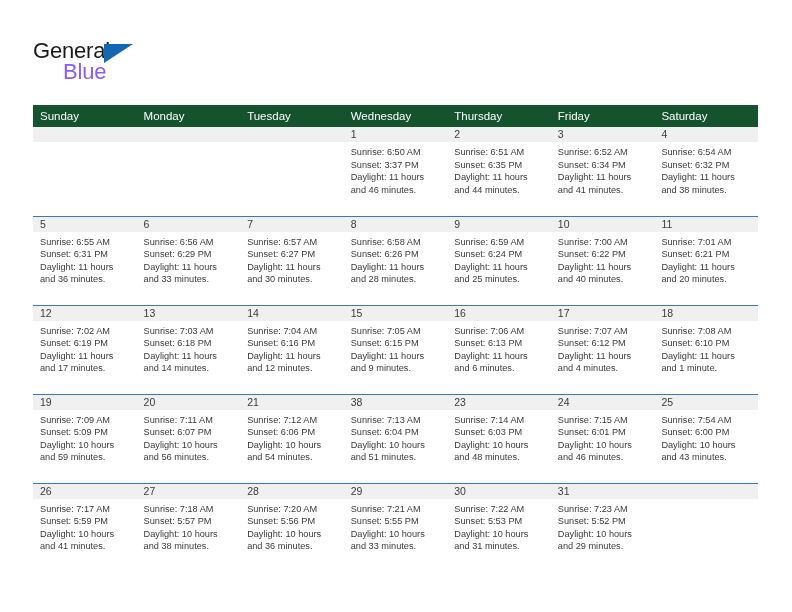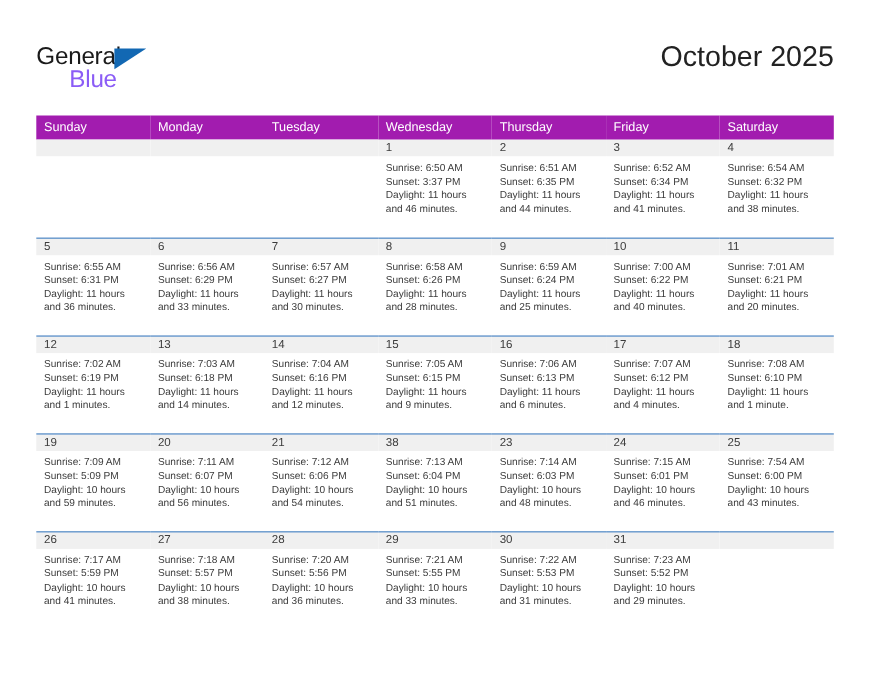--- a/index.html
+++ b/index.html
@@ -48,21 +48,21 @@
   }
 
   
   .cal {
     position:absolute; left:33px; top:105px;
     width:725px;
     border-collapse:collapse;
     table-layout:fixed;
   }
   .cal th {
-    background:#a21caf;
+    background:#14532d;
     color:#ffffff;
     font-size:11.5px;
     font-weight:400;
     text-align:left;
     padding:5px 0 5px 7px;
     height:21px;
     border:none;
     margin-top:35px;
   }
   .cal td {
@@ -99,21 +99,20 @@
 <div class="page">
 
   <div class="top">
 
     <div class="logo">
       <span class="logo-general">General</span>
       <span class="logo-tri"></span>
       <span class="logo-blue">Blue</span>
     </div>
 
-    <div class="title">October 2025</div>
   </div>
 
   <table class="cal">
     <thead>
       <tr id="weekday-row">
           <th>Sunday</th>
           <th>Monday</th>
           <th>Tuesday</th>
           <th>Wednesday</th>
           <th>Thursday</th>
@@ -234,21 +233,21 @@
             </div>
           </td>
         </tr>
         <tr class="week-row">
           <td>
             <div class="daynum-band">12</div>
             <div class="cell-body">
               <div>Sunrise: 7:02 AM</div>
               <div>Sunset: 6:19 PM</div>
               <div class="daylight">Daylight: 11 hours</div>
-              <div class="daylight">and 1 minutes.</div>
+              <div class="daylight">and 17 minutes.</div>
             </div>
           </td>
           <td>
             <div class="daynum-band">13</div>
             <div class="cell-body">
               <div>Sunrise: 7:03 AM</div>
               <div>Sunset: 6:18 PM</div>
               <div class="daylight">Daylight: 11 hours</div>
               <div class="daylight">and 14 minutes.</div>
             </div>

